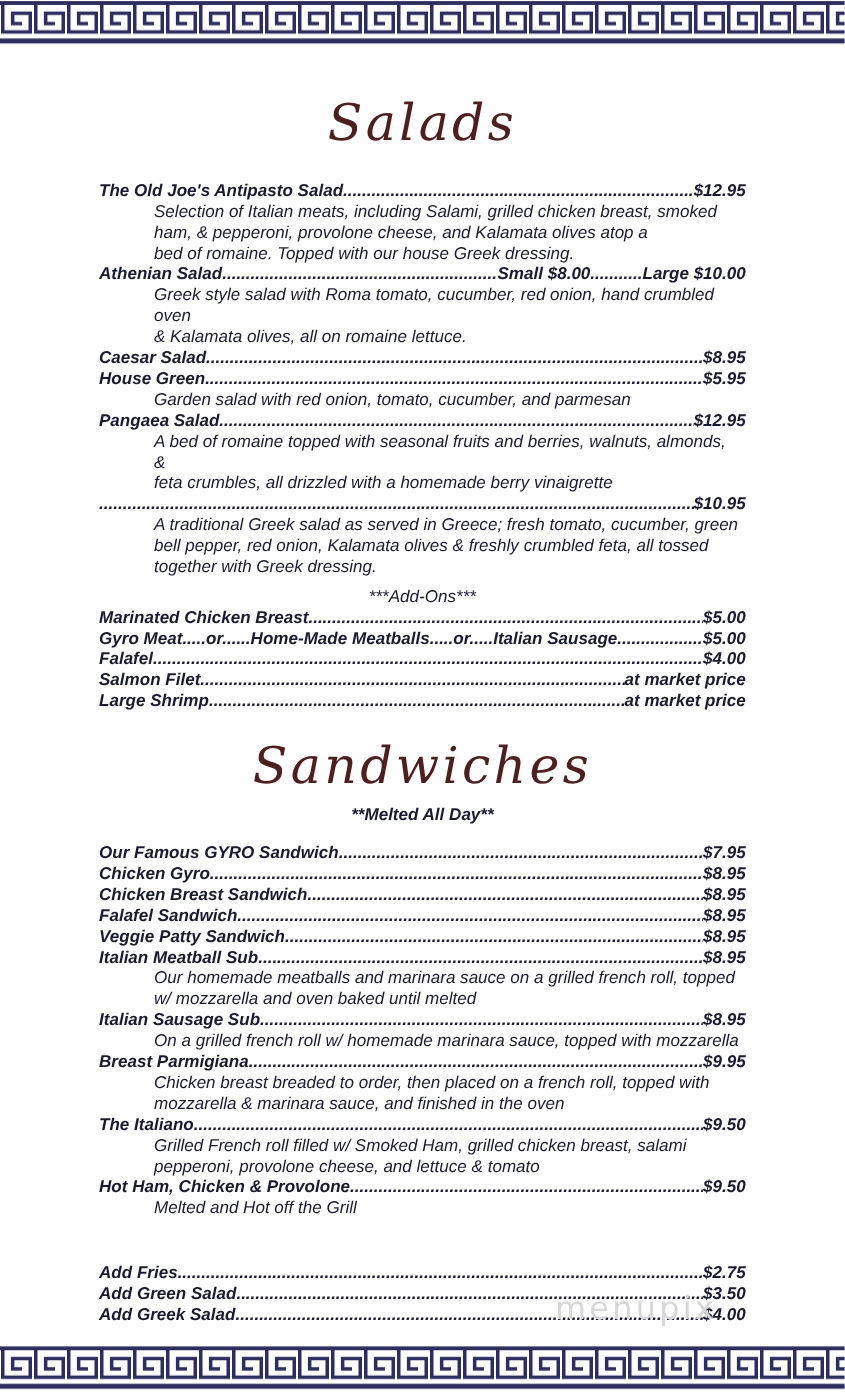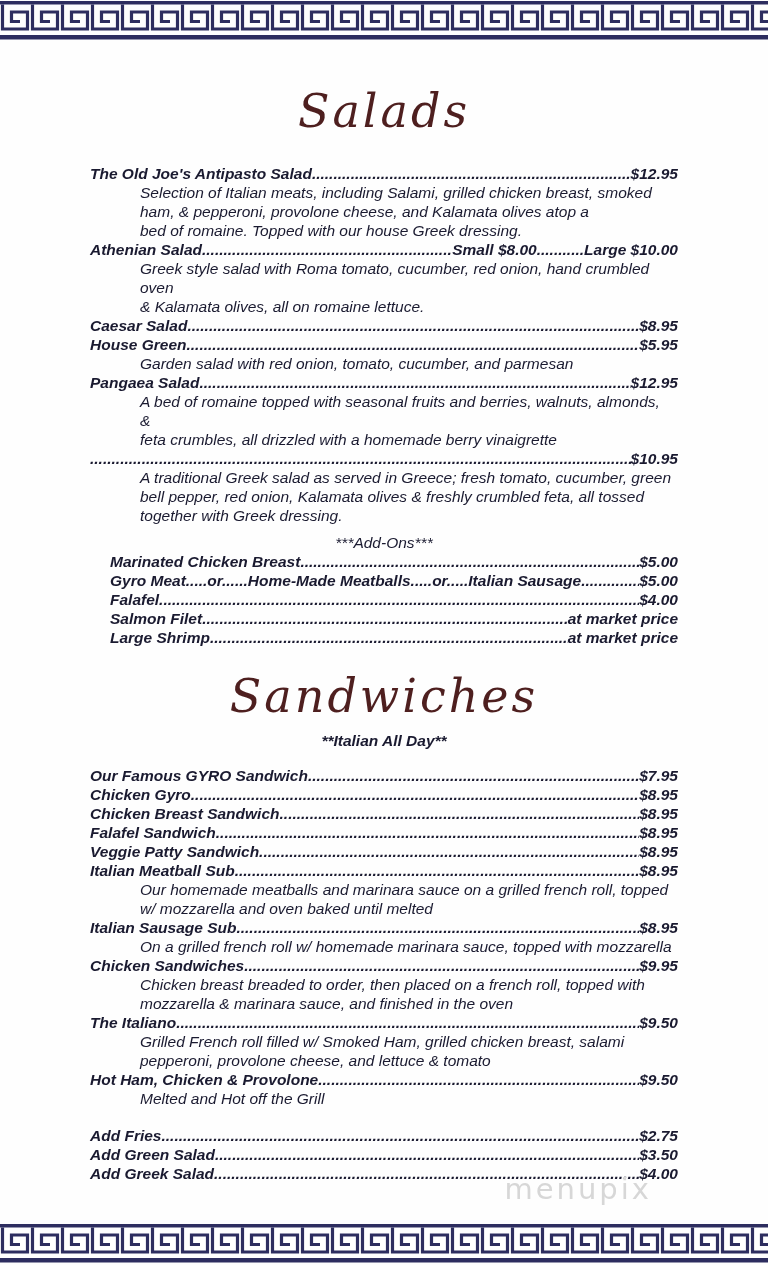--- a/index.html
+++ b/index.html
@@ -34,23 +34,23 @@
     font-style: italic;
     font-size: 15.5px;
     line-height: 19px;
     color: var(--text-color, #1a1a30);
   }
   .addons-header { margin-top: 8px; font-weight: 400; }
   .served-note { margin-top: 8px; font-weight: 700; }
 
   .list { display: block; }
   .list-salads { margin-top: 26px; }
-  .list-addons { margin-top: 0; margin-left: 20px; }
+  .list-addons { margin-top: 0; }
   .list-sandwiches { margin-top: 16px; }
-  .list-extras { margin-top: 18px; }
+  .list-extras { margin-top: 40px; }
 
   .mi-line {
     display: flex;
     align-items: flex-start;
     font-style: italic;
     font-weight: 700;
     font-size: 15.5px;
     line-height: 19px;
     white-space: nowrap;
   }
@@ -234,21 +234,21 @@
       <span class="mi-dots"></span>
 
       <span class="mi-price">at market price</span>
     </div>
 
   </div>
 </div>
   </div>
 
   <h1 class="script-title title-sandwiches">Sandwiches</h1>
-  <div class="center-note served-note">**Italian All Day**</div>
+  <div class="center-note served-note">**Melted All Day**</div>
 
   <div class="content">
     <div class="list list-sandwiches">
   <div class="mi">
     <div class="mi-line">
       <span class="mi-name">Our Famous GYRO Sandwich</span>
       <span class="mi-dots"></span>
 
       <span class="mi-price">$7.95</span>
     </div>
@@ -314,21 +314,21 @@
 
       <span class="mi-price">$8.95</span>
     </div>
     <div class="mi-desc">
             <div>On a grilled french roll w/ homemade marinara sauce, topped with mozzarella</div>
           </div>
   </div>
 
   <div class="mi">
     <div class="mi-line">
-      <span class="mi-name">Chicken Sandwiches</span>
+      <span class="mi-name">Breast Parmigiana</span>
       <span class="mi-dots"></span>
 
       <span class="mi-price">$9.95</span>
     </div>
     <div class="mi-desc">
             <div>Chicken breast breaded to order, then placed on a french roll, topped with</div>
             <div>mozzarella &amp; marinara sauce, and finished in the oven</div>
           </div>
   </div>
 

